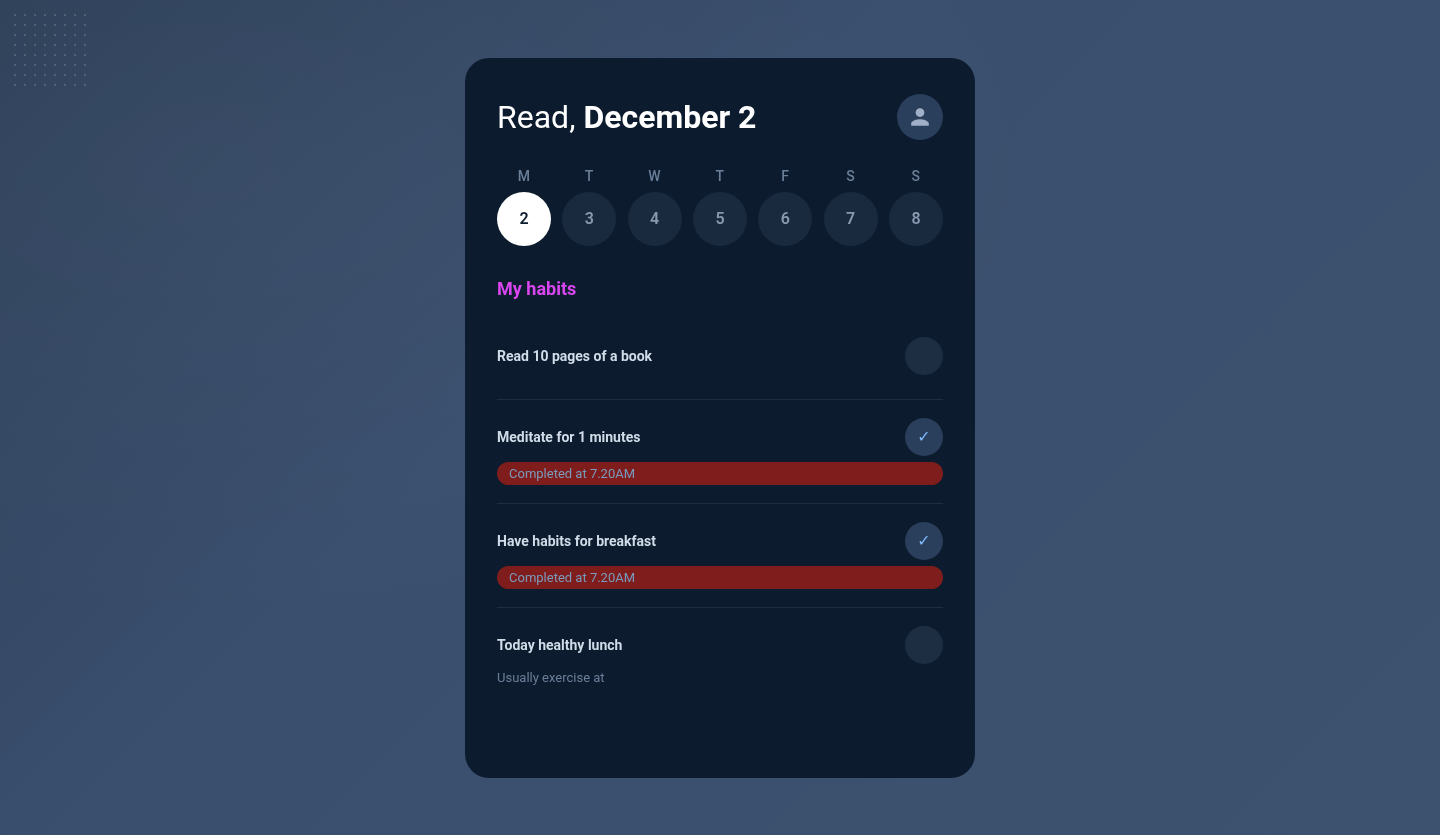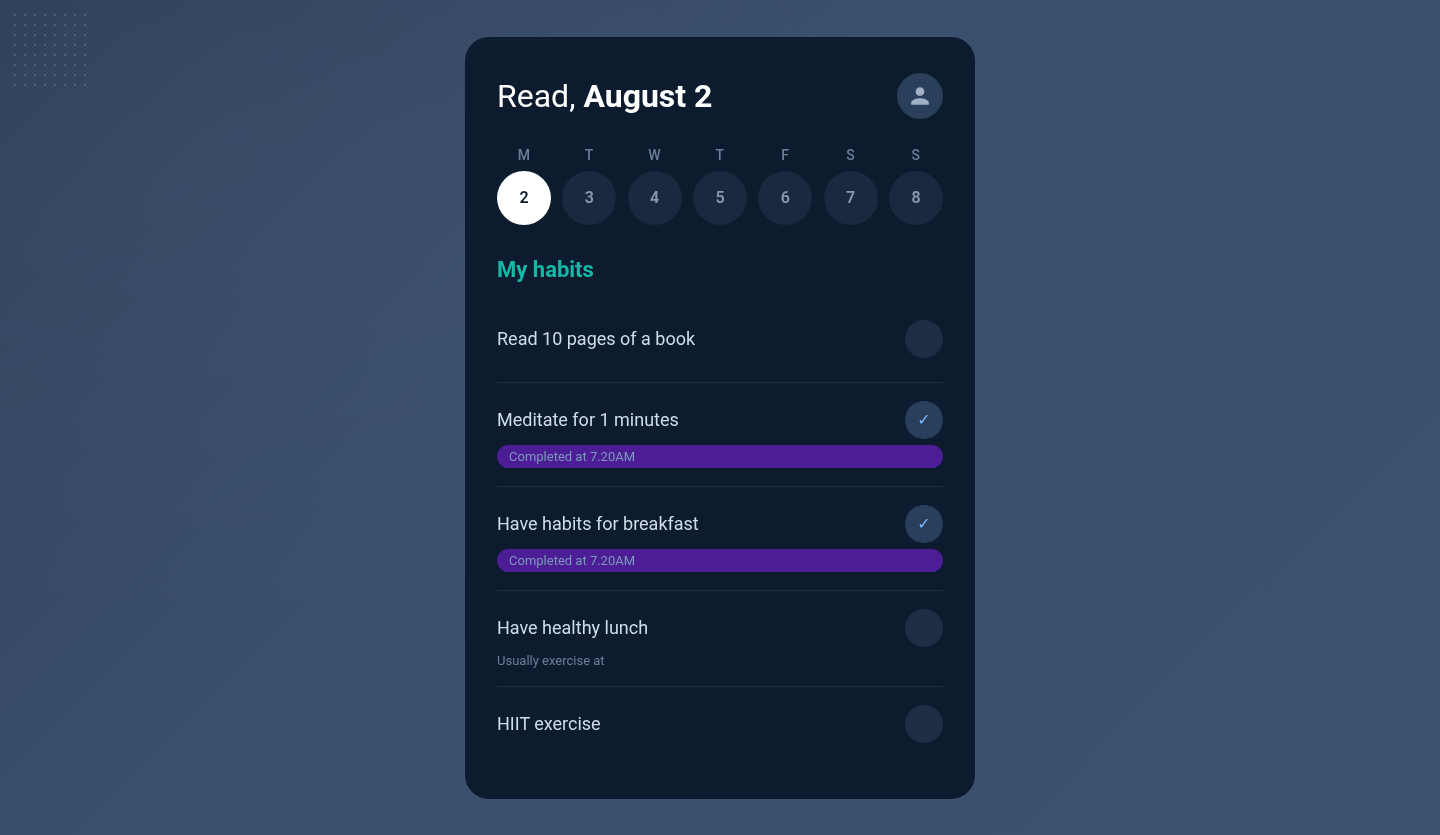--- a/index.html
+++ b/index.html
@@ -127,23 +127,23 @@
       color: #8899b0;
       background: #1a2a3e;
     }
 
     .day-number.active {
       background: #ffffff;
       color: #0d1b2e;
     }
 
     .section-title {
-      font-size: 22px;
+      font-size: 18px;
       font-weight: 700;
-      color: #14b8a6;
+      color: #d946ef;
       margin-bottom: 20px;
     }
 
     .habits-list {
       display: flex;
       flex-direction: column;
     }
 
     .habit-item {
       padding: 18px 0;
@@ -157,23 +157,23 @@
     }
 
     .habit-row {
       display: flex;
       align-items: center;
       justify-content: space-between;
       margin-bottom: 6px;
     }
 
     .habit-name {
-      font-size: 18px;
+      font-size: 14px;
       color: #d0dce8;
-      font-weight: 400;
+      font-weight: 700;
       text-align: right;
     }
 
     .habit-toggle {
       width: 38px;
       height: 38px;
       border-radius: 50%;
       border: none;
       cursor: pointer;
       display: flex;
@@ -195,37 +195,37 @@
       font-size: 16px;
     }
 
     .habit-status {
       font-size: 13px;
       color: #6a7f98;
     }
 
     .habit-status-badge {
       display: inline-block;
-      background: #4c1d95;
+      background: #7f1d1d;
       color: #7a9abc;
       font-size: 13px;
       padding: 4px 12px;
       border-radius: 20px;
     }
   </style>
 </head>
 <body>
 
 <div class="dots-decoration"></div>
 
 <div class="app-card">
 
   <div class="header">
     <h1 class="header-title">
-      <span>Read, </span><strong>August 2</strong>
+      <span>Read, </span><strong>December 2</strong>
     </h1>
     <button class="avatar-button" aria-label="User profile">
       <svg class="avatar-icon-svg" viewBox="0 0 24 24" xmlns="http://www.w3.org/2000/svg">
         <path d="M12 12c2.7 0 4.8-2.1 4.8-4.8S14.7 2.4 12 2.4 7.2 4.5 7.2 7.2 9.3 12 12 12zm0 2.4c-3.2 0-9.6 1.6-9.6 4.8v2.4h19.2v-2.4c0-3.2-6.4-4.8-9.6-4.8z"></path>
       </svg>
     </button>
   </div>
 
   <div class="week-calendar">
     <div class="week-days-labels">
@@ -274,27 +274,21 @@
         <span class="habit-name">Have habits for breakfast</span>
         <button class="habit-toggle completed" aria-label="Mark as incomplete">
           <span class="checkmark">✓</span>
         </button>
       </div>
       <span class="habit-status-badge">Completed at 7.20AM</span>
     </div>
 
     <div class="habit-item">
       <div class="habit-row">
-        <span class="habit-name">Have healthy lunch</span>
+        <span class="habit-name">Today healthy lunch</span>
         <button class="habit-toggle uncompleted" aria-label="Mark as complete"></button>
       </div>
       <span class="habit-status">Usually exercise at</span>
     </div>
 
-    <div class="habit-item">
-      <div class="habit-row">
-        <span class="habit-name">HIIT exercise</span>
-        <button class="habit-toggle uncompleted" aria-label="Mark as complete"></button>
-      </div>
-    </div>
 
   </div>
 </div>
 
 </body></html>

